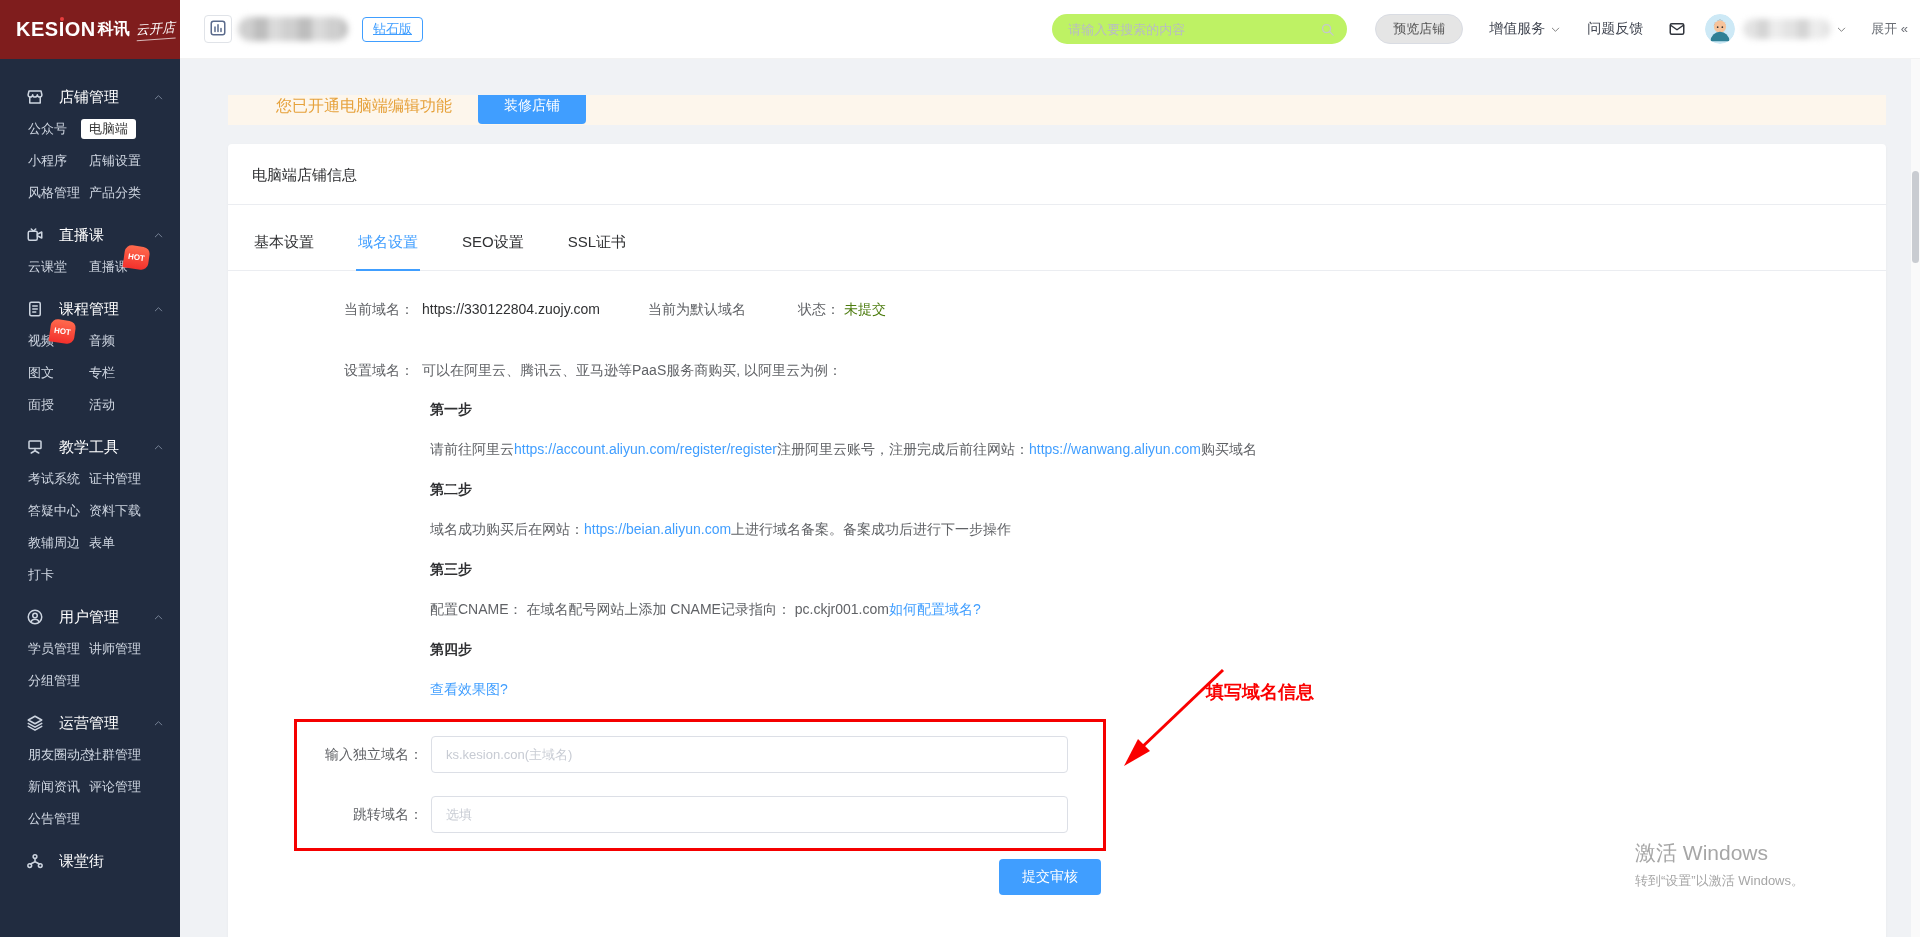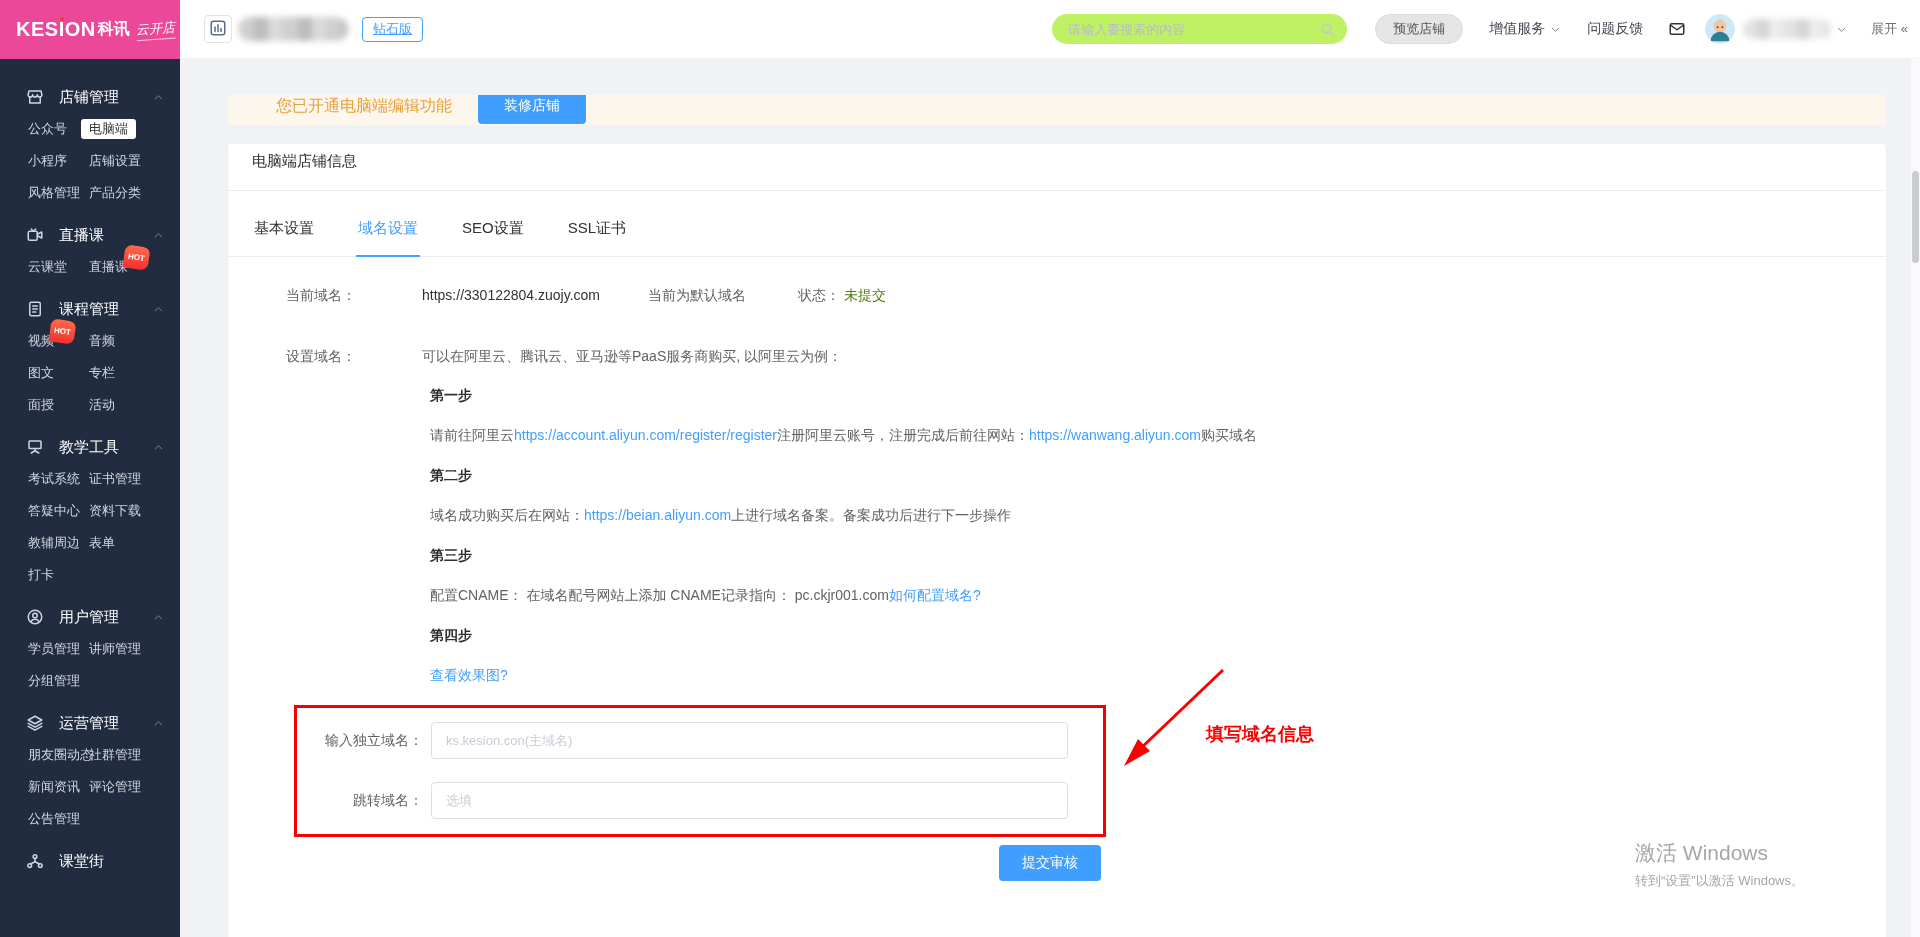--- a/index.html
+++ b/index.html
@@ -1,21 +1,21 @@
 <!DOCTYPE html>
 <html><head>
 <meta charset="utf-8">
 <style>
   * { margin:0; padding:0; box-sizing:border-box; }
   html,body { width:1920px; height:937px; font-family:"Liberation Sans","DejaVu Sans",sans-serif; }
   .page { position:relative; width:1920px; height:937px; background:#f0f2f5; overflow:hidden; }
 
   
   .sidebar { position:absolute; left:0; top:0; width:180px; height:100%; background:#212c40; overflow:hidden; z-index:5; }
-  .logo { height:59px; background:#ec4899; display:flex; align-items:center; padding-left:16px; color:#fff; }
+  .logo { height:59px; background:#7f1d1d; display:flex; align-items:center; padding-left:16px; color:#fff; }
   .logo-kesion { font-weight:800; font-size:20px; letter-spacing:.5px; }
   .logo-i { position:relative; }
   .logo-i::before { content:''; position:absolute; top:-1px; left:50%; transform:translateX(-50%); width:4px; height:4px; border-radius:50%; background:#e83e3e; }
   .logo-cn { font-size:16px; margin-left:2px; font-weight:600; }
   .logo-script { font-size:13px; margin-left:6px; font-style:italic; transform:rotate(-4deg); border-bottom:1px solid rgba(255,255,255,.7); padding-bottom:1px; }
   .side-nav { padding-top:18px; }
   .side-header { height:40px; display:flex; align-items:center; padding:0 16px 0 26px; color:#ffffff; font-size:15px; cursor:pointer; }
   .side-ico { width:18px; height:18px; margin-right:15px; color:#cdd5e0; display:inline-flex; }
   .side-ico svg { width:18px; height:18px; }
   .side-caret { margin-left:auto; color:#7e8a9e; display:inline-flex; }
@@ -47,28 +47,28 @@
   .expand-link { margin-left:24px; font-size:13px; color:#6b6f76; cursor:pointer; white-space:nowrap; }
 
   
   .content { position:absolute; top:59px; left:0; right:0; bottom:0; background:#f0f2f5; padding:0 34px 0 48px; overflow:hidden;margin-top:36px; }
   .banner { height:30px; background:#fdf6ec; overflow:hidden; position:relative; }
   .banner-inner { position:absolute; top:-17px; left:48px; height:56px; display:flex; align-items:center; gap:26px; }
   .banner-text { color:#e6a23c; font-size:16px; white-space:nowrap; }
   .banner-btn { background:#409eff; color:#fff; border:none; border-radius:4px; padding:9px 26px; font-size:14px; cursor:pointer; }
 
   .card { margin-top:19px; background:#fff; border-radius:4px; box-shadow:0 1px 3px rgba(0,0,0,.04); height:804px; position:relative; }
-  .card-title { padding:8px 24px 19px; font-size:15px; color:#303133; border-bottom:1px solid #ebedf1; }
+  .card-title { padding:22px 24px 19px; font-size:15px; color:#303133; border-bottom:1px solid #ebedf1; }
   .tabs { display:flex; gap:40px; padding:0 24px; border-bottom:1px solid #ebedf1; }
   .tab { padding:28px 2px 17px; font-size:15px; color:#303133; cursor:pointer; border-bottom:2px solid transparent; margin-bottom:-1px; }
   .tab.active { color:#409eff; border-bottom-color:#409eff; }
 
   .card-body { padding-top:28px; font-size:14px; color:#606266; }
   .info-row { display:flex; line-height:20px; margin-bottom:20px; }
-  .label { width:194px; flex:none; text-align:center; padding-right:8px; color:#606266; }
+  .label { width:194px; flex:none; text-align:right; padding-right:8px; color:#606266; }
   .row-current { margin-bottom:41px; }
   .row-setup { margin-bottom:19px; }
   .domain-value { color:#303133; }
   .note { margin-left:48px; }
   .status-label { margin-left:52px; }
   .danger { color:#4d7c0f; margin-left:4px; }
   .step-indent { padding-left:202px; }
   .step-title { color:#303133; font-weight:700; }
   .link { color:#409eff; text-decoration:none; cursor:pointer; }
 
@@ -76,21 +76,21 @@
   .form-row { display:flex; align-items:center; margin-bottom:23px; }
   .form-row:last-child { margin-bottom:0; }
   .flabel { width:126px; flex:none; text-align:right; color:#606266; font-size:14px; margin-right:8px; }
   .form-row input { width:637px; height:37px; border:1px solid #dcdfe6; border-radius:4px; padding:0 14px; font-size:13px; color:#606266; outline:none; }
   .form-row input::placeholder { color:#c7cbd3; }
   .submit-row { margin-top:8px; padding-left:771px; }
   .submit-btn { background:#409eff; color:#fff; border:none; border-radius:4px; padding:9px 23px; font-size:14px; cursor:pointer; }
 
   
   .arrow-svg { position:absolute; left:1105px; top:662px; width:150px; height:115px; z-index:8; }
-  .annotation-text { position:absolute; left:1206px; top:722px; color:#fa0000; font-size:18px; font-weight:700; z-index:8; white-space:nowrap; }
+  .annotation-text { position:absolute; left:1206px; top:680px; color:#fa0000; font-size:18px; font-weight:700; z-index:8; white-space:nowrap; }
   .watermark { position:absolute; left:1635px; top:839px; color:#a6a6a6; z-index:8; }
   .wm1 { font-size:21px; }
   .wm2 { font-size:13px; margin-top:5px; }
 
   
   .scroll-track { position:absolute; right:0; top:59px; bottom:0; width:9px; background:#fafafa; z-index:9; }
   .scroll-thumb { position:absolute; right:1px; top:112px; width:7px; height:92px; background:#c9ccd1; border-radius:4px; }
 </style>
 </head>
 <body>

